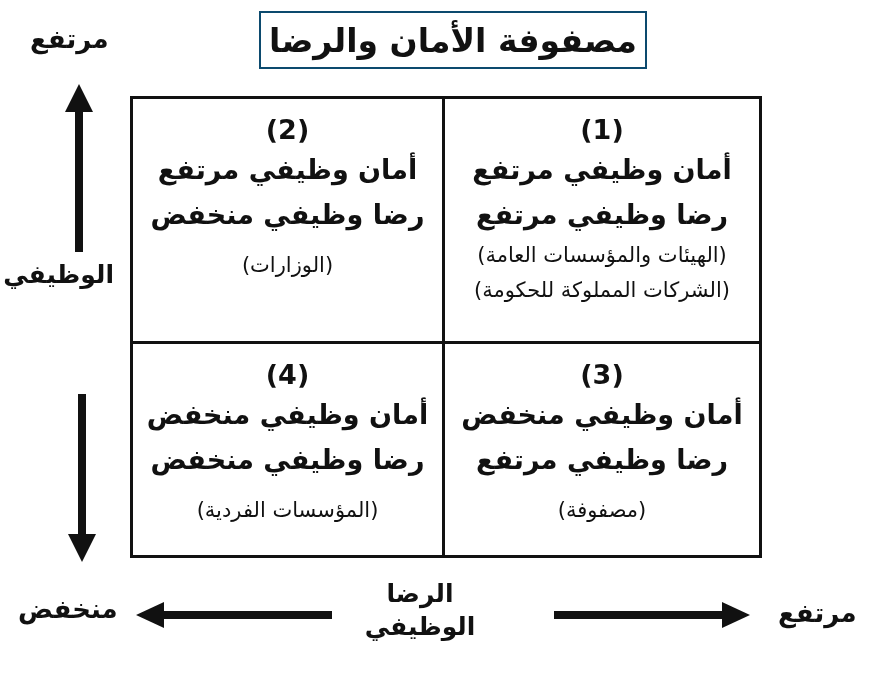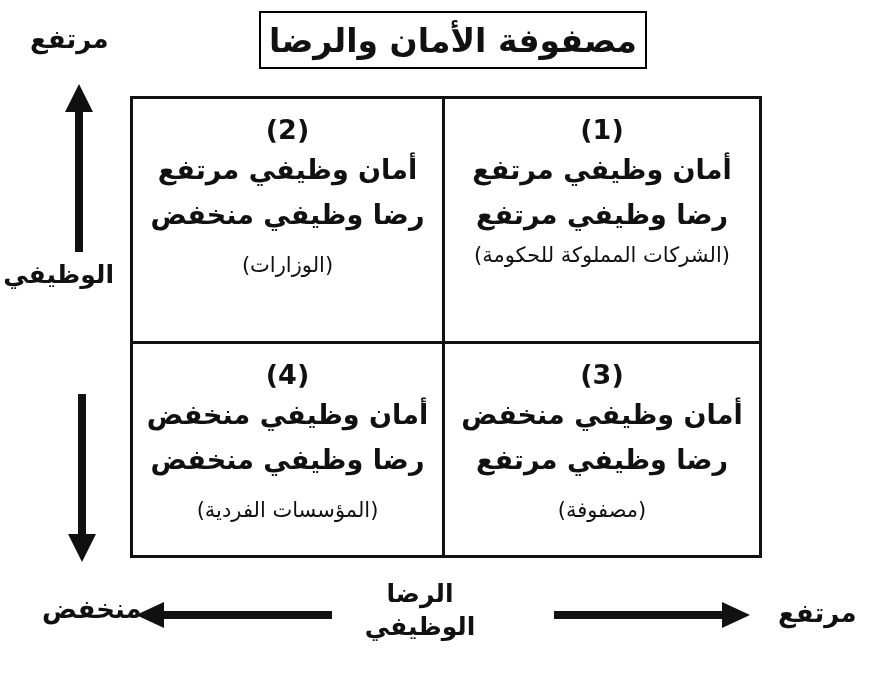--- a/index.html
+++ b/index.html
@@ -14,21 +14,21 @@
     height: 696px;
     background: #ffffff;
     color: #111111;
     overflow: hidden;
   }
   
   .title-box {
     position: absolute;
     left: 259px; top: 11px;
     width: 388px; height: 58px;
-    border: 2px solid #000000;
+    border: 2px solid #0c4a6e;
     display: flex;
     align-items: center;
     justify-content: center;
     box-sizing: border-box;
   }
   .title-text {
     font-size: 33px;
     font-weight: bold;
     white-space: nowrap;
     direction: rtl;
@@ -36,21 +36,21 @@
   
   .axis-end {
     position: absolute;
     font-size: 26px;
     font-weight: bold;
     direction: rtl;
     text-align: left;
     white-space: nowrap;
   }
   .y-high { left: 30px; top: 24px; width: 82px; }
-  .corner-low { left: 18px; top: 594px; width: 114px; margin-left: 24px; }
+  .corner-low { left: 18px; top: 594px; width: 114px; }
   .x-high { left: 778px; top: 598px; width: 86px; }
   
   .axis-name {
     position: absolute;
     font-size: 25px;
     font-weight: bold;
     direction: rtl;
     text-align: center;
     line-height: 33px;
   }
@@ -140,20 +140,21 @@
       <div class="qnum">(2)</div>
       <div class="qline">أمان وظيفي مرتفع</div>
       <div class="qline">رضا وظيفي منخفض</div>
       <div class="qexample">(الوزارات)</div>
     </div>
 
     <div class="cell q1 col-right">
       <div class="qnum">(1)</div>
       <div class="qline">أمان وظيفي مرتفع</div>
       <div class="qline">رضا وظيفي مرتفع</div>
+      <div class="qexample">(الهيئات والمؤسسات العامة)</div>
       <div class="qexample">(الشركات المملوكة للحكومة)</div>
     </div>
 
     <div class="cell q4 row-bottom">
       <div class="qnum">(4)</div>
       <div class="qline">أمان وظيفي منخفض</div>
       <div class="qline">رضا وظيفي منخفض</div>
       <div class="qexample">(المؤسسات الفردية)</div>
     </div>
 

